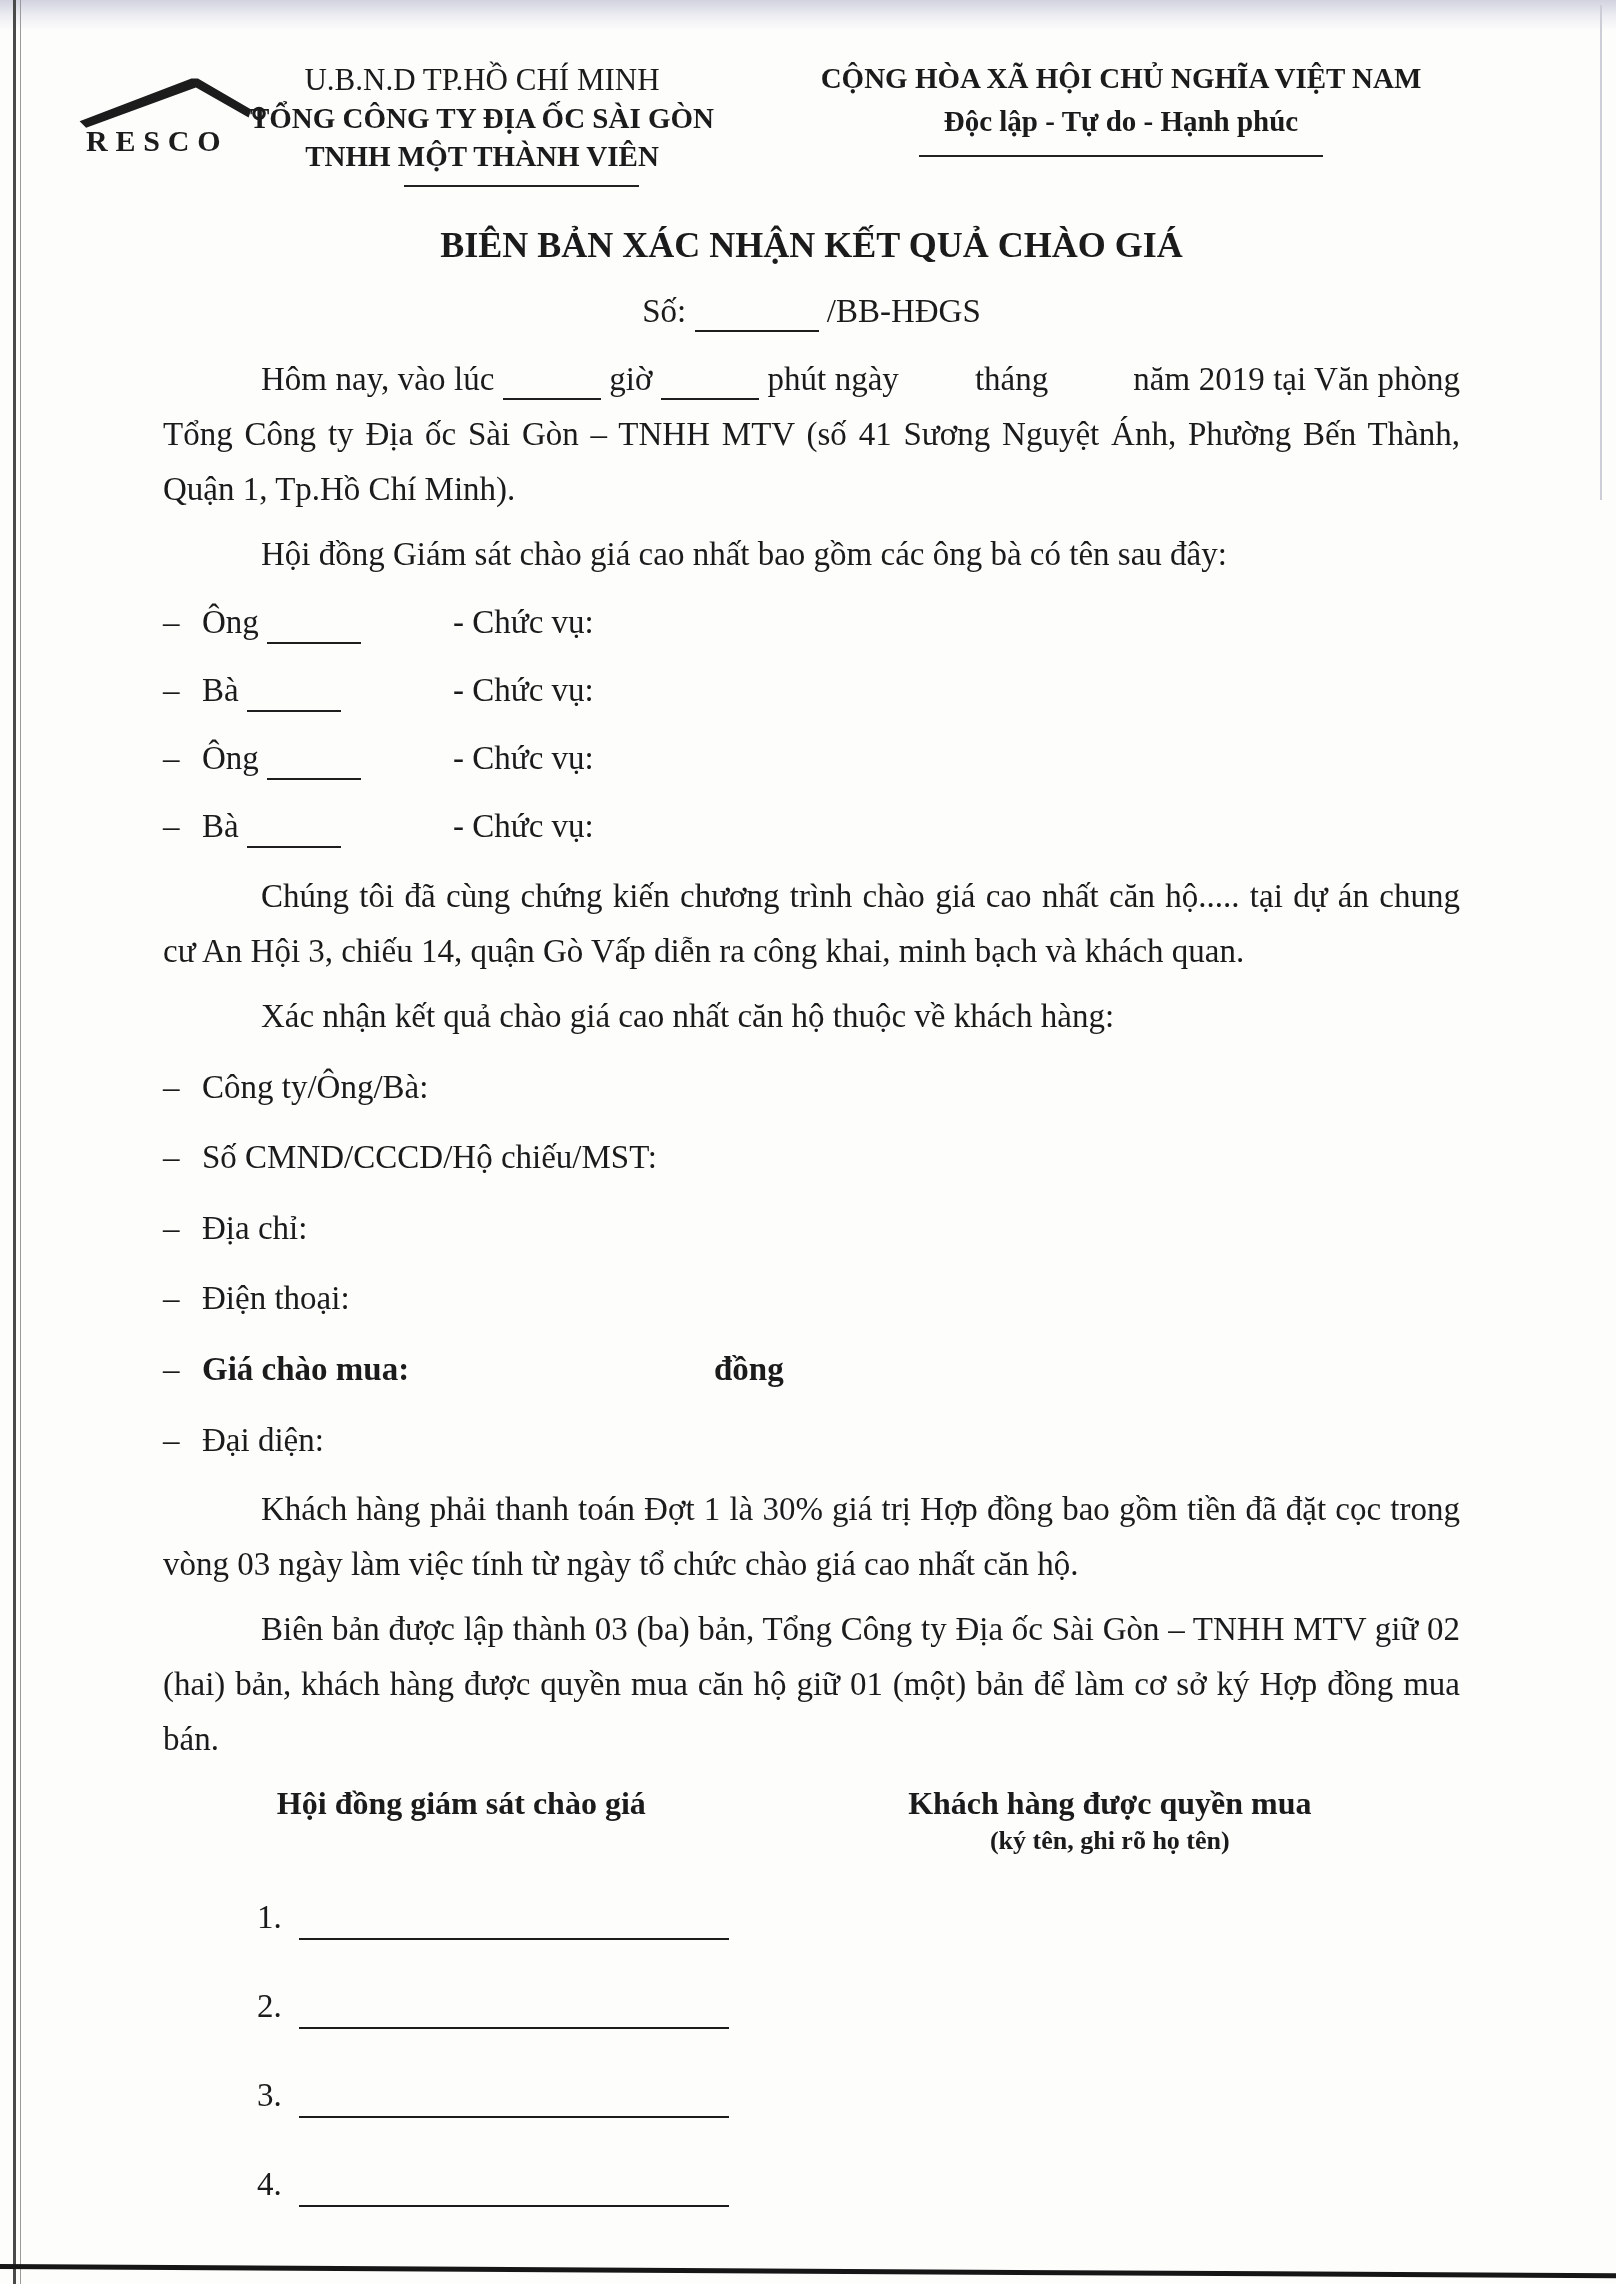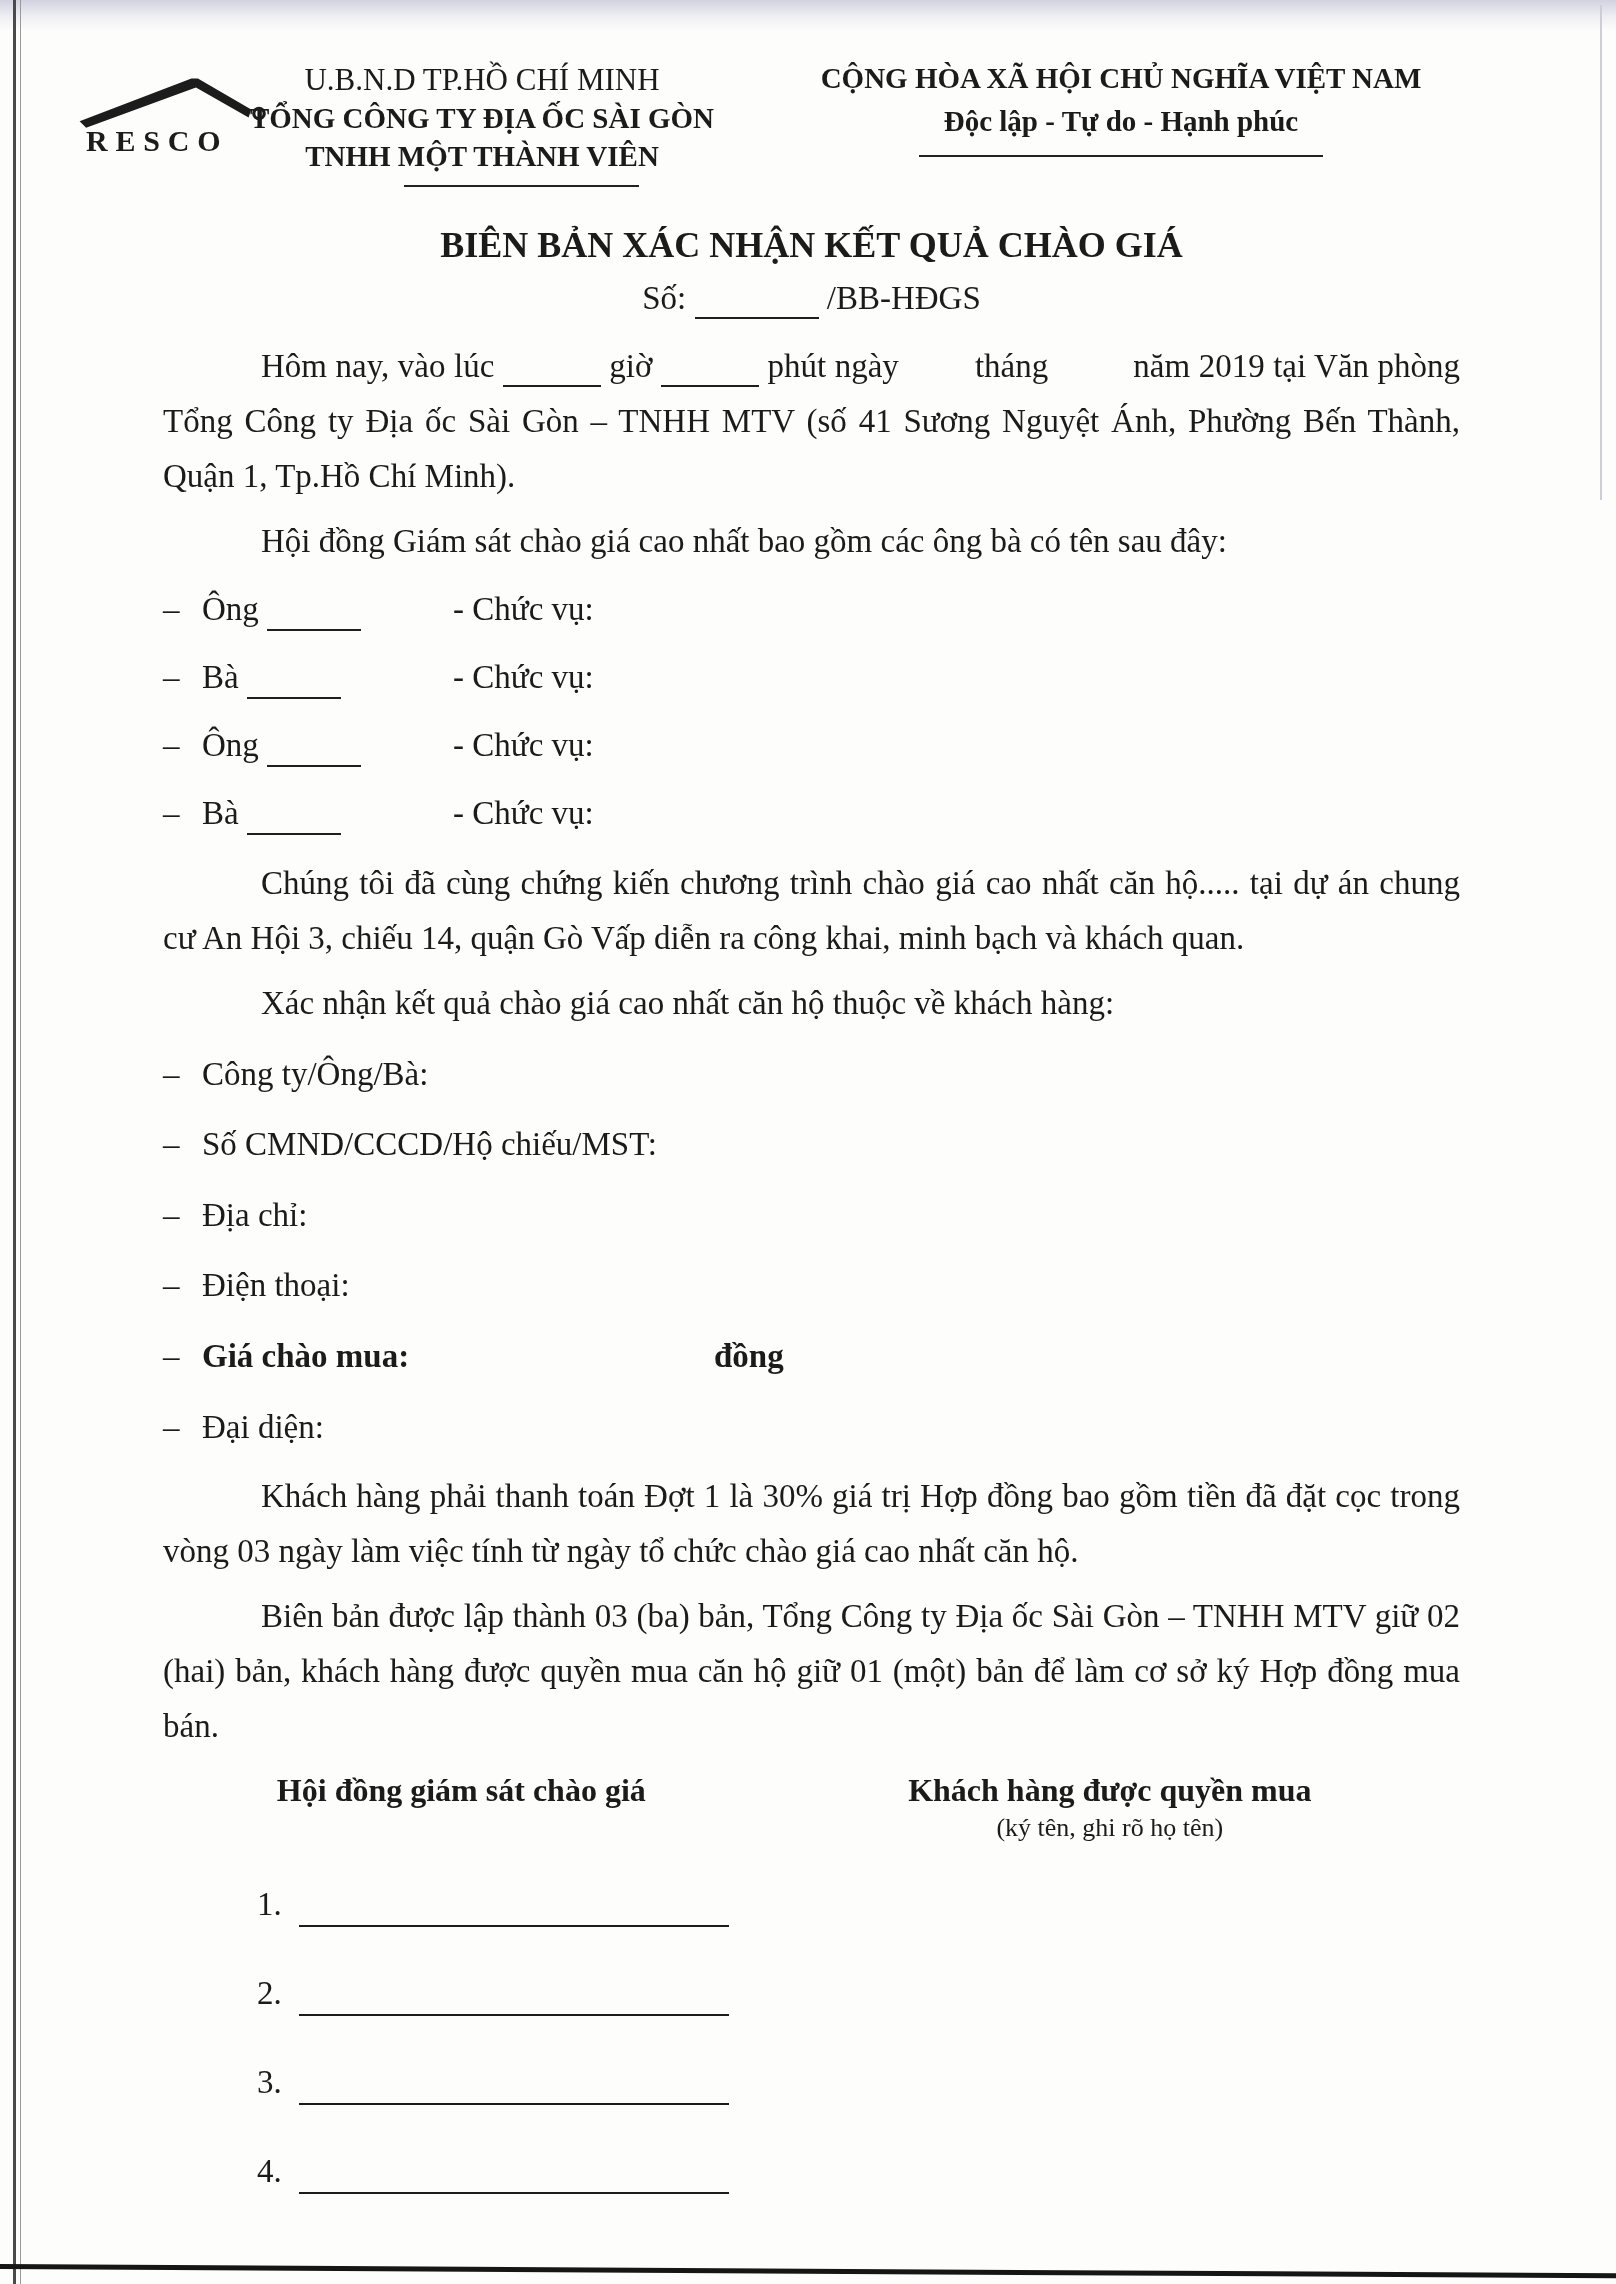--- a/index.html
+++ b/index.html
@@ -29,40 +29,40 @@
   .hl2{font-size:29px;font-weight:bold;}
   .hl3{font-size:29px;font-weight:bold;}
   .hl-rule{width:235px;border-top:2px solid #222;margin:9px auto 0 calc(50% - 78px);}
   .hdr-right{position:absolute;left:792px;top:60px;width:658px;text-align:center;line-height:1.3;}
   .hr1{font-size:29px;font-weight:bold;}
   .hr2{font-size:29px;font-weight:bold;margin-top:5.2px;}
   .hr-rule{width:404px;border-top:2.6px solid #222;margin:14.3px auto 0;}
   
   .content{position:absolute;left:163px;top:223px;width:1297px;}
   .title{text-align:center;font-weight:bold;font-size:36px;line-height:1.25;}
-  .doc-no{text-align:center;font-size:33px;margin-top:12px;}
+  .doc-no{text-align:center;font-size:33px;margin-top:25px;}
   .para{font-size:33px;line-height:55px;text-align:justify;margin:0;}
   .indent{text-indent:98px;}
   .mt{margin-top:10.4px;}
   .blank{display:inline-block;border-bottom:2.6px solid #1e1e1e;height:0.7px;vertical-align:-10.4px;}
   .w150{width:98px;} .w145{width:94px;} .w190{width:124px;}
   .gap{display:inline-block;} .g90{width:59px;} .g105{width:68px;}
   .row{position:relative;font-size:33px;line-height:55px;}
   .row .dash{display:inline-block;width:39px;}
   .officer{margin-top:13px;}
   .orole{position:absolute;left:290px;top:0;}
   .cust{margin-top:15.6px;}
   .price-unit{position:absolute;left:551px;top:0;font-weight:bold;}
   .bold{font-weight:bold;}
   
   .sig-head{display:flex;margin-top:18px;font-size:32px;}
   .sig-left{width:46%;text-align:center;font-weight:bold;}
   .sig-right{width:54%;text-align:center;}
   .sig-right-title{font-weight:bold;}
-  .sig-note{font-size:26px;font-weight:normal;margin-top:3.9px;}
+  .sig-note{font-size:26px;font-weight:bold;margin-top:3.9px;}
   .sign-row{margin-left:94px;margin-top:34px;font-size:33px;line-height:55px;}
   .sign-blank{display:inline-block;width:430px;border-bottom:2.6px solid #1c1c1c;height:0.7px;vertical-align:-11.7px;margin-left:17px;}
 </style>
 </head>
 <body>
 
 <div class="page">
 
   <div class="scan-top"></div>
   <div class="edge-a"></div>

